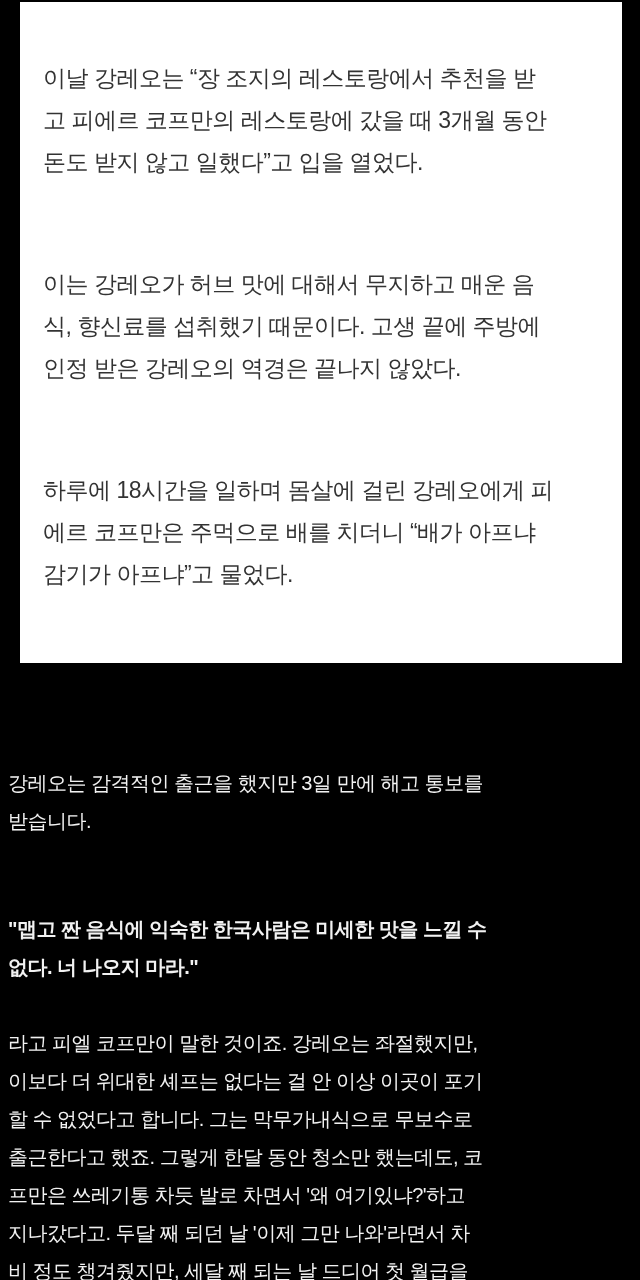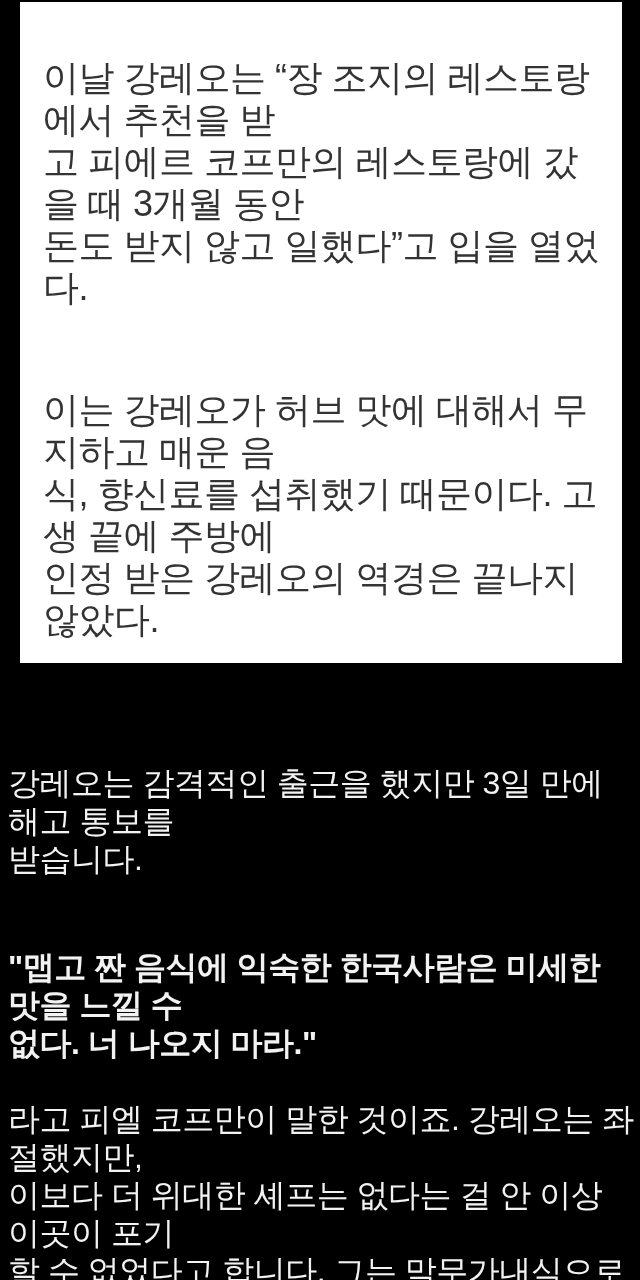--- a/index.html
+++ b/index.html
@@ -24,37 +24,37 @@
   .card {
     position: absolute;
     left: 20px;
     top: 2px;
     width: 602px;
     height: 661px;
     background: #ffffff;
     box-sizing: border-box;
     padding: 13px 16px 0 23px;
     color: #333333;
-    font-size: 36px;
+    font-size: 23px;
     line-height: 42px;
     white-space: pre-line;
     overflow: hidden;
     letter-spacing: -0.5px;
   }
   .card-p + .card-p { margin-top: 38px; }
 
   
   .caption {
     position: absolute;
     left: 8px;
     top: 726px;
     width: 628px;
     height: 554px;
     color: #f2f2f2;
-    font-size: 32px;
+    font-size: 20px;
     line-height: 38px;
     white-space: pre-line;
     overflow: hidden;
     letter-spacing: -0.5px;
   }
   .cap-quote {
     margin-top: 32px;
     font-weight: 700;
   }
 </style>

